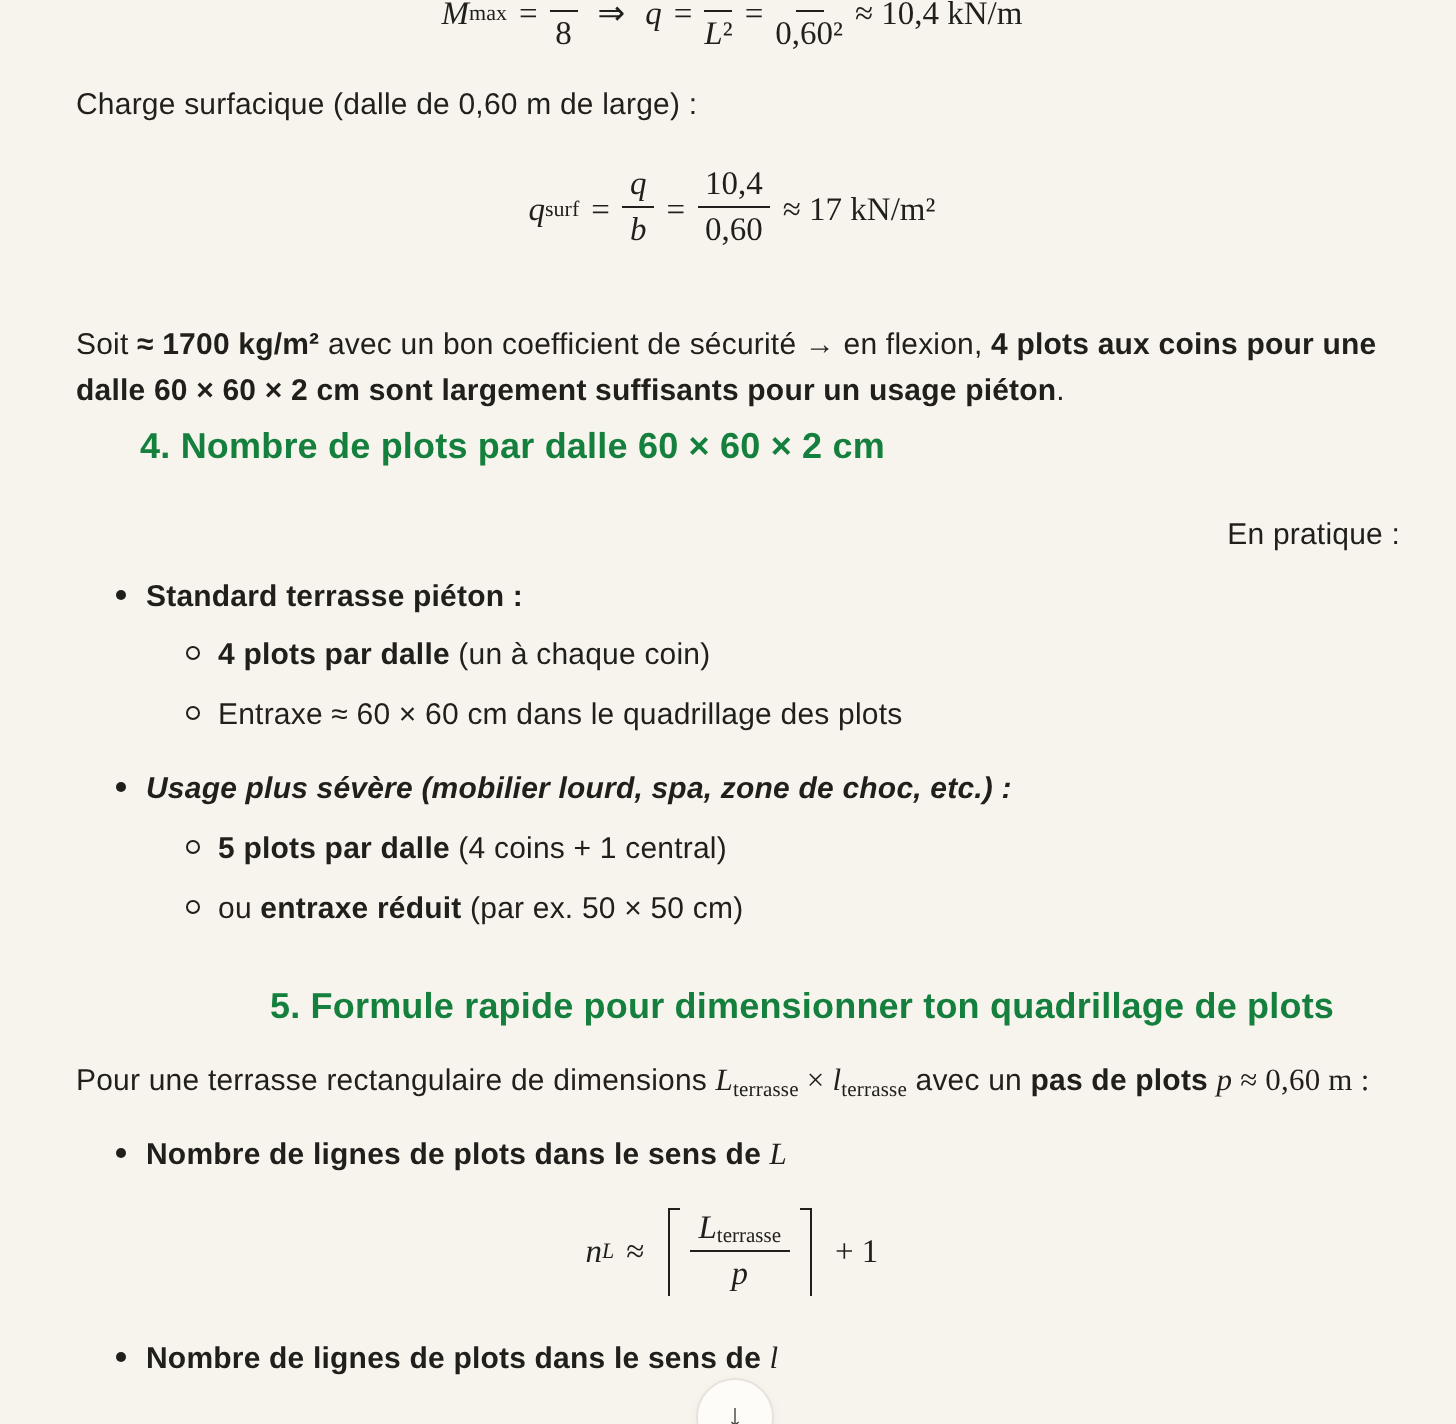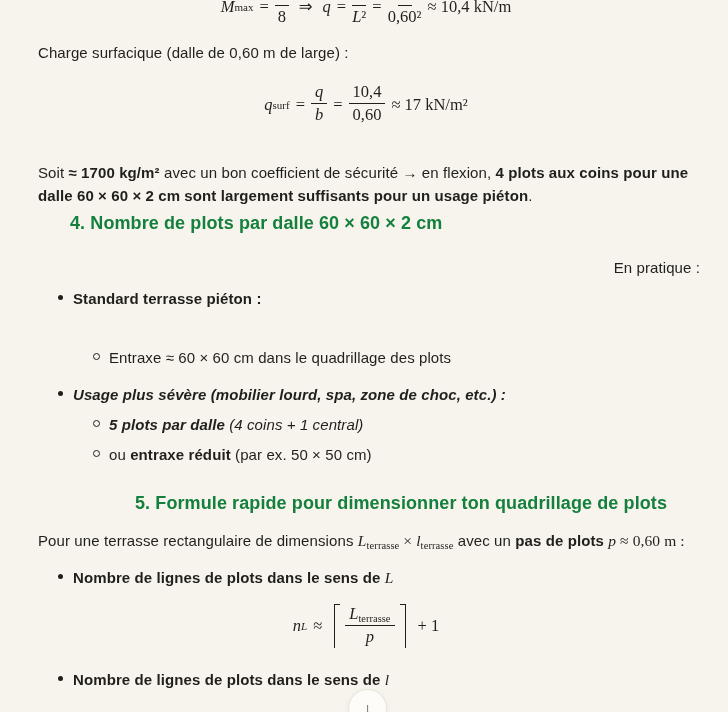--- a/index.html
+++ b/index.html
@@ -101,29 +101,33 @@
   </div>
 
   <div class="heading" style="top:211px;">4. Nombre de plots par dalle 60 × 60 × 2 cm</div>
 
   <div class="para" style="top:256px;text-align:right;">En pratique :</div>
 
   <div class="li l1" style="top:288px;">
     <span class="marker-dot"></span>
     <span class="b">Standard terrasse piéton :</span>
   </div>
+  <div class="li l2" style="top:317px;">
+    <span class="marker-ring"></span>
+    <span class="b">4 plots par dalle</span><span> (un à chaque coin)</span>
+  </div>
   <div class="li l2" style="top:347px;">
     <span class="marker-ring"></span>
     <span>Entraxe ≈ 60 × 60 cm dans le quadrillage des plots</span>
   </div>
   <div class="li l1" style="top:384px;font-style:italic;">
     <span class="marker-dot"></span>
     <span class="b">Usage plus sévère (mobilier lourd, spa, zone de choc, etc.) :</span>
   </div>
-  <div class="li l2" style="top:414px;font-style:italic;">
+  <div class="li l2" style="top:414px;">
     <span class="marker-ring"></span>
     <span class="b">5 plots par dalle</span><span> (4 coins + 1 central)</span>
   </div>
   <div class="li l2" style="top:444px;">
     <span class="marker-ring"></span>
     <span>ou </span><span class="b">entraxe réduit</span><span> (par ex. 50 × 50 cm)</span>
   </div>
 
   <div class="heading" style="top:491px;text-align:center;">5. Formule rapide pour dimensionner ton quadrillage de plots</div>
 

